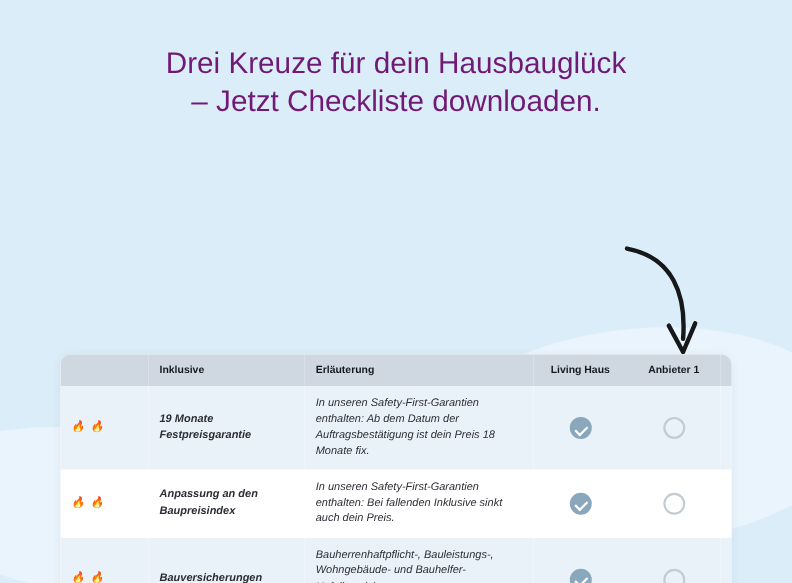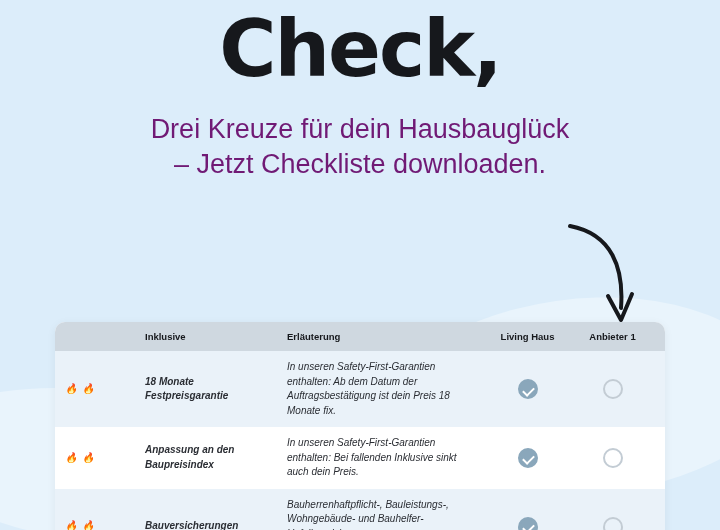--- a/index.html
+++ b/index.html
@@ -166,21 +166,20 @@
   }
 </style>
 </head>
 <body>
 
 <div class="bg-swoosh-1"></div>
 <div class="bg-swoosh-2"></div>
 
 <div class="hero">
   <h1 class="headline">
-    <span class="line1">Check,</span>
   </h1>
   <p class="subline">
     <span>Drei Kreuze für dein Hausbauglück</span>
     <span>– Jetzt Checkliste downloaden.</span>
   </p>
 </div>
 
 <svg class="arrow" viewBox="0 0 70 110" xmlns="http://www.w3.org/2000/svg">
   <path d="M4 4 C 46 12, 58 46, 55 86" stroke="#16181c" stroke-width="4" fill="none" stroke-linecap="round"></path>
   <path d="M42 74 L55 98 L66 72" stroke="#16181c" stroke-width="4" fill="none" stroke-linecap="round" stroke-linejoin="round"></path>
@@ -195,21 +194,21 @@
         <th class="col-erl">Erläuterung</th>
         <th class="col-prov center">Living Haus</th>
         <th class="col-prov center">Anbieter 1</th>
         <th class="col-prov center">Anbieter 2</th>
 
       </tr>
     </thead>
     <tbody>
       <tr class="row-alt">
         <td class="flames">🔥 🔥</td>
-        <td class="feature">18 Monate Festpreisgarantie</td>
+        <td class="feature">19 Monate Festpreisgarantie</td>
         <td class="explanation">In unseren Safety-First-Garantien enthalten: Ab dem Datum der Auftragsbestätigung ist dein Preis 18 Monate fix.</td>
         <td class="mark"><span class="circle checked"></span></td>
         <td class="mark"><span class="circle"></span></td>
         <td class="mark"></td>
 
       </tr>
       <tr class="row-plain">
         <td class="flames">🔥 🔥</td>
         <td class="feature">Anpassung an den Baupreisindex</td>
         <td class="explanation">In unseren Safety-First-Garantien enthalten: Bei fallenden Inklusive sinkt auch dein Preis.</td>

